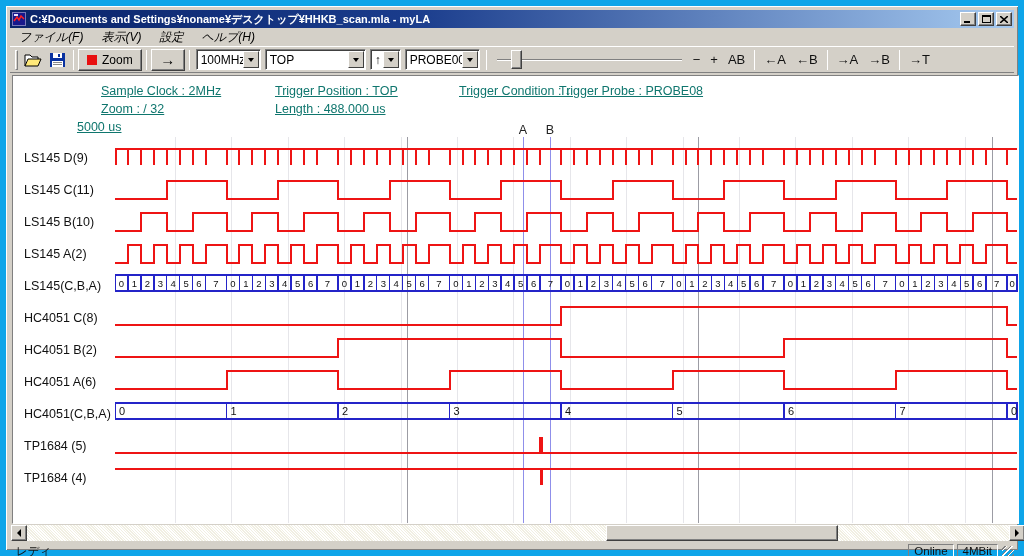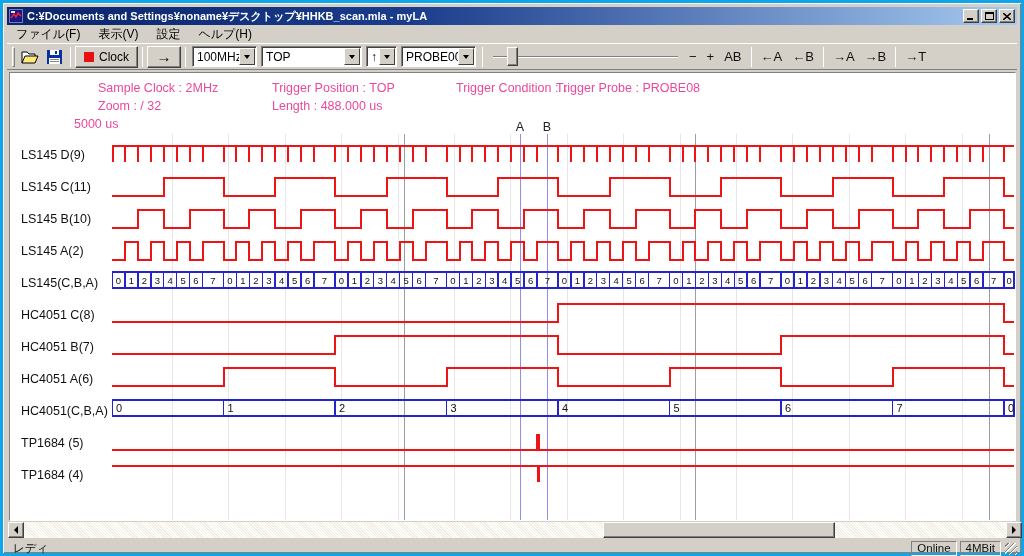--- a/index.html
+++ b/index.html
@@ -1,29 +1,29 @@
 <!DOCTYPE html>
 <html><head>
 <meta charset="utf-8">
 <style>
   * { margin:0; padding:0; box-sizing:border-box; }
   html,body { width:1024px; height:556px; font-family:"Liberation Sans", sans-serif; background:#3a6ea5; overflow:hidden; }
   .window { position:relative; width:1024px; height:556px; background:#d4d0c8;
-            border:3px solid #0ea5e9; box-shadow: inset 1px 1px 0 #ffffff, inset -1px -1px 0 #808080, inset 2px 2px 0 #d4d0c8; }
+            border:6px solid #0ea5e9; box-shadow: inset 1px 1px 0 #ffffff, inset -1px -1px 0 #808080, inset 2px 2px 0 #d4d0c8; }
   
   .titlebar { position:absolute; left:4px; top:4px; right:4px; height:18px;
               background:linear-gradient(90deg,#0a246a 0%,#1a3c8c 40%,#a6caf0 100%);
               display:flex; align-items:center; padding:0 2px; }
   .title-text { color:#fff; font-size:11px; font-weight:bold; margin-left:4px; white-space:nowrap; overflow:hidden; flex:1; }
   .app-icon { width:14px; height:14px; flex:0 0 14px; }
   .tb-btn { width:16px; height:14px; background:#d4d0c8; border:1px solid; border-color:#fff #404040 #404040 #fff;
             box-shadow: inset -1px -1px 0 #808080; margin-left:2px; display:flex; align-items:center; justify-content:center; }
   .tb-btn svg { display:block; }
   
-  .menubar { position:absolute; left:4px; top:23px; right:4px; height:17px; display:flex; align-items:center; font-size:12px; color:#000; }
+  .menubar { position:absolute; left:4px; top:23px; right:4px; height:17px; display:flex; align-items:center; font-size:12px; color:#000;font-style:italic; }
   .menu-item { padding:1px 9px; cursor:default; }
   
   .toolbar { position:absolute; left:4px; top:40px; right:4px; height:27px; display:flex; align-items:center;
              border-top:1px solid #fff; border-bottom:1px solid #808080; padding-left:2px; }
   .grip { width:3px; height:20px; border:1px solid; border-color:#fff #808080 #808080 #fff; margin:0 3px; }
   .sep { width:1px; height:20px; background:#808080; border-right:1px solid #fff; margin:0 4px; }
   .icon-btn { width:24px; height:22px; display:flex; align-items:center; justify-content:center; }
   .push-btn { height:22px; background:#d4d0c8; border:1px solid; border-color:#fff #404040 #404040 #fff;
               box-shadow:inset -1px -1px 0 #808080, inset 1px 1px 0 #d4d0c8;
               display:flex; align-items:center; justify-content:center; font-size:12px; padding:0 8px; }
@@ -35,21 +35,21 @@
                  display:flex; align-items:center; justify-content:center; }
   .tri-down { width:0; height:0; border-left:3px solid transparent; border-right:3px solid transparent; border-top:4px solid #000; }
   .flat-btn { font-size:13px; color:#111; padding:2px 5px; white-space:nowrap; }
   .slider { position:relative; width:185px; height:22px; margin:0 6px; }
   .slider .track { position:absolute; left:0; right:0; top:10px; height:2px; background:#808080; border-bottom:1px solid #fff; }
   .slider .thumb { position:absolute; left:14px; top:1px; width:11px; height:19px; background:#d4d0c8;
                    border:1px solid; border-color:#fff #404040 #404040 #fff; box-shadow:inset -1px -1px 0 #808080; }
   
   .client { position:absolute; left:6px; top:69px; width:1007px; height:449px; background:#fff;
             border:1px solid; border-color:#808080 #fff #fff #808080; overflow:hidden; }
-  .info-span { position:absolute; font-size:12.5px; color:#ec4899; white-space:nowrap; }
+  .info-span { position:absolute; font-size:12.5px; color:#0f766e; white-space:nowrap;text-decoration:underline; }
   .sig-label { position:absolute; left:11px; font-size:12.5px; color:#111; white-space:nowrap; height:16px; }
   .cursor-label { position:absolute; width:12px; text-align:center; font-size:12.5px; color:#222; }
   .plot { position:absolute; left:102px; top:61px; width:903px; height:388px; }
   .gl { position:absolute; top:0; bottom:0; width:1px; }
   .plot svg { position:absolute; left:0; top:0; }
   
   .hscroll { position:absolute; left:5px; top:519px; width:1014px; height:16px; background:#f1efe2;
              background-image:repeating-linear-gradient(45deg,#fff 0 1px,transparent 1px 2px); }
   .sb-btn { position:absolute; top:0; width:16px; height:16px; background:#d4d0c8; border:1px solid; border-color:#fff #404040 #404040 #fff;
             box-shadow:inset -1px -1px 0 #808080; display:flex; align-items:center; justify-content:center; }
@@ -118,21 +118,21 @@
         <rect x="3" y="0" width="9" height="5" fill="#fff"></rect>
         <rect x="8" y="1" width="2" height="3" fill="#0831a0"></rect>
         <rect x="2" y="8" width="11" height="6" fill="#fff"></rect>
         <rect x="3" y="9" width="9" height="1" fill="#888"></rect>
           <rect x="3" y="11" width="9" height="1" fill="#888"></rect>
       </svg>
     </div>
     <div class="sep"></div>
     <button class="push-btn">
       <span class="stop-sq"></span>
-      <span>Clock</span>
+      <span>Zoom</span>
     </button>
     <div class="sep"></div>
     <button class="push-btn" style="width:34px;font-size:15px;">
       <span>→</span>
     </button>
     <div class="sep"></div>
     <span id="combos" style="display:flex;align-items:center;">
         <div class="combo">
           <span class="val" style="width:46px">100MHz</span>
           <span class="drop">
@@ -188,21 +188,21 @@
     <span class="cursor-label" id="curAlabel" style="left: 504px; top: 47px;">A</span>
     <span class="cursor-label" id="curBlabel" style="left: 531px; top: 47px;">B</span>
 
     <div id="siglabels">
         <div class="sig-label" style="top: 75px;">LS145 D(9)</div>
         <div class="sig-label" style="top: 107px;">LS145 C(11)</div>
         <div class="sig-label" style="top: 139px;">LS145 B(10)</div>
         <div class="sig-label" style="top: 171px;">LS145 A(2)</div>
         <div class="sig-label" style="top: 203px;">LS145(C,B,A)</div>
         <div class="sig-label" style="top: 235px;">HC4051 C(8)</div>
-        <div class="sig-label" style="top: 267px;">HC4051 B(7)</div>
+        <div class="sig-label" style="top: 267px;">HC4051 B(2)</div>
         <div class="sig-label" style="top: 299px;">HC4051 A(6)</div>
         <div class="sig-label" style="top: 331px;">HC4051(C,B,A)</div>
         <div class="sig-label" style="top: 363px;">TP1684 (5)</div>
         <div class="sig-label" style="top: 395px;">TP1684 (4)</div>
       </div>
 
     <div class="plot" id="plot">
         <div class="gl" style="left: 60px; background: rgb(230, 230, 234);"></div>
         <div class="gl" style="left: 116.4px; background: rgb(230, 230, 234);"></div>
         <div class="gl" style="left: 172.8px; background: rgb(230, 230, 234);"></div>

